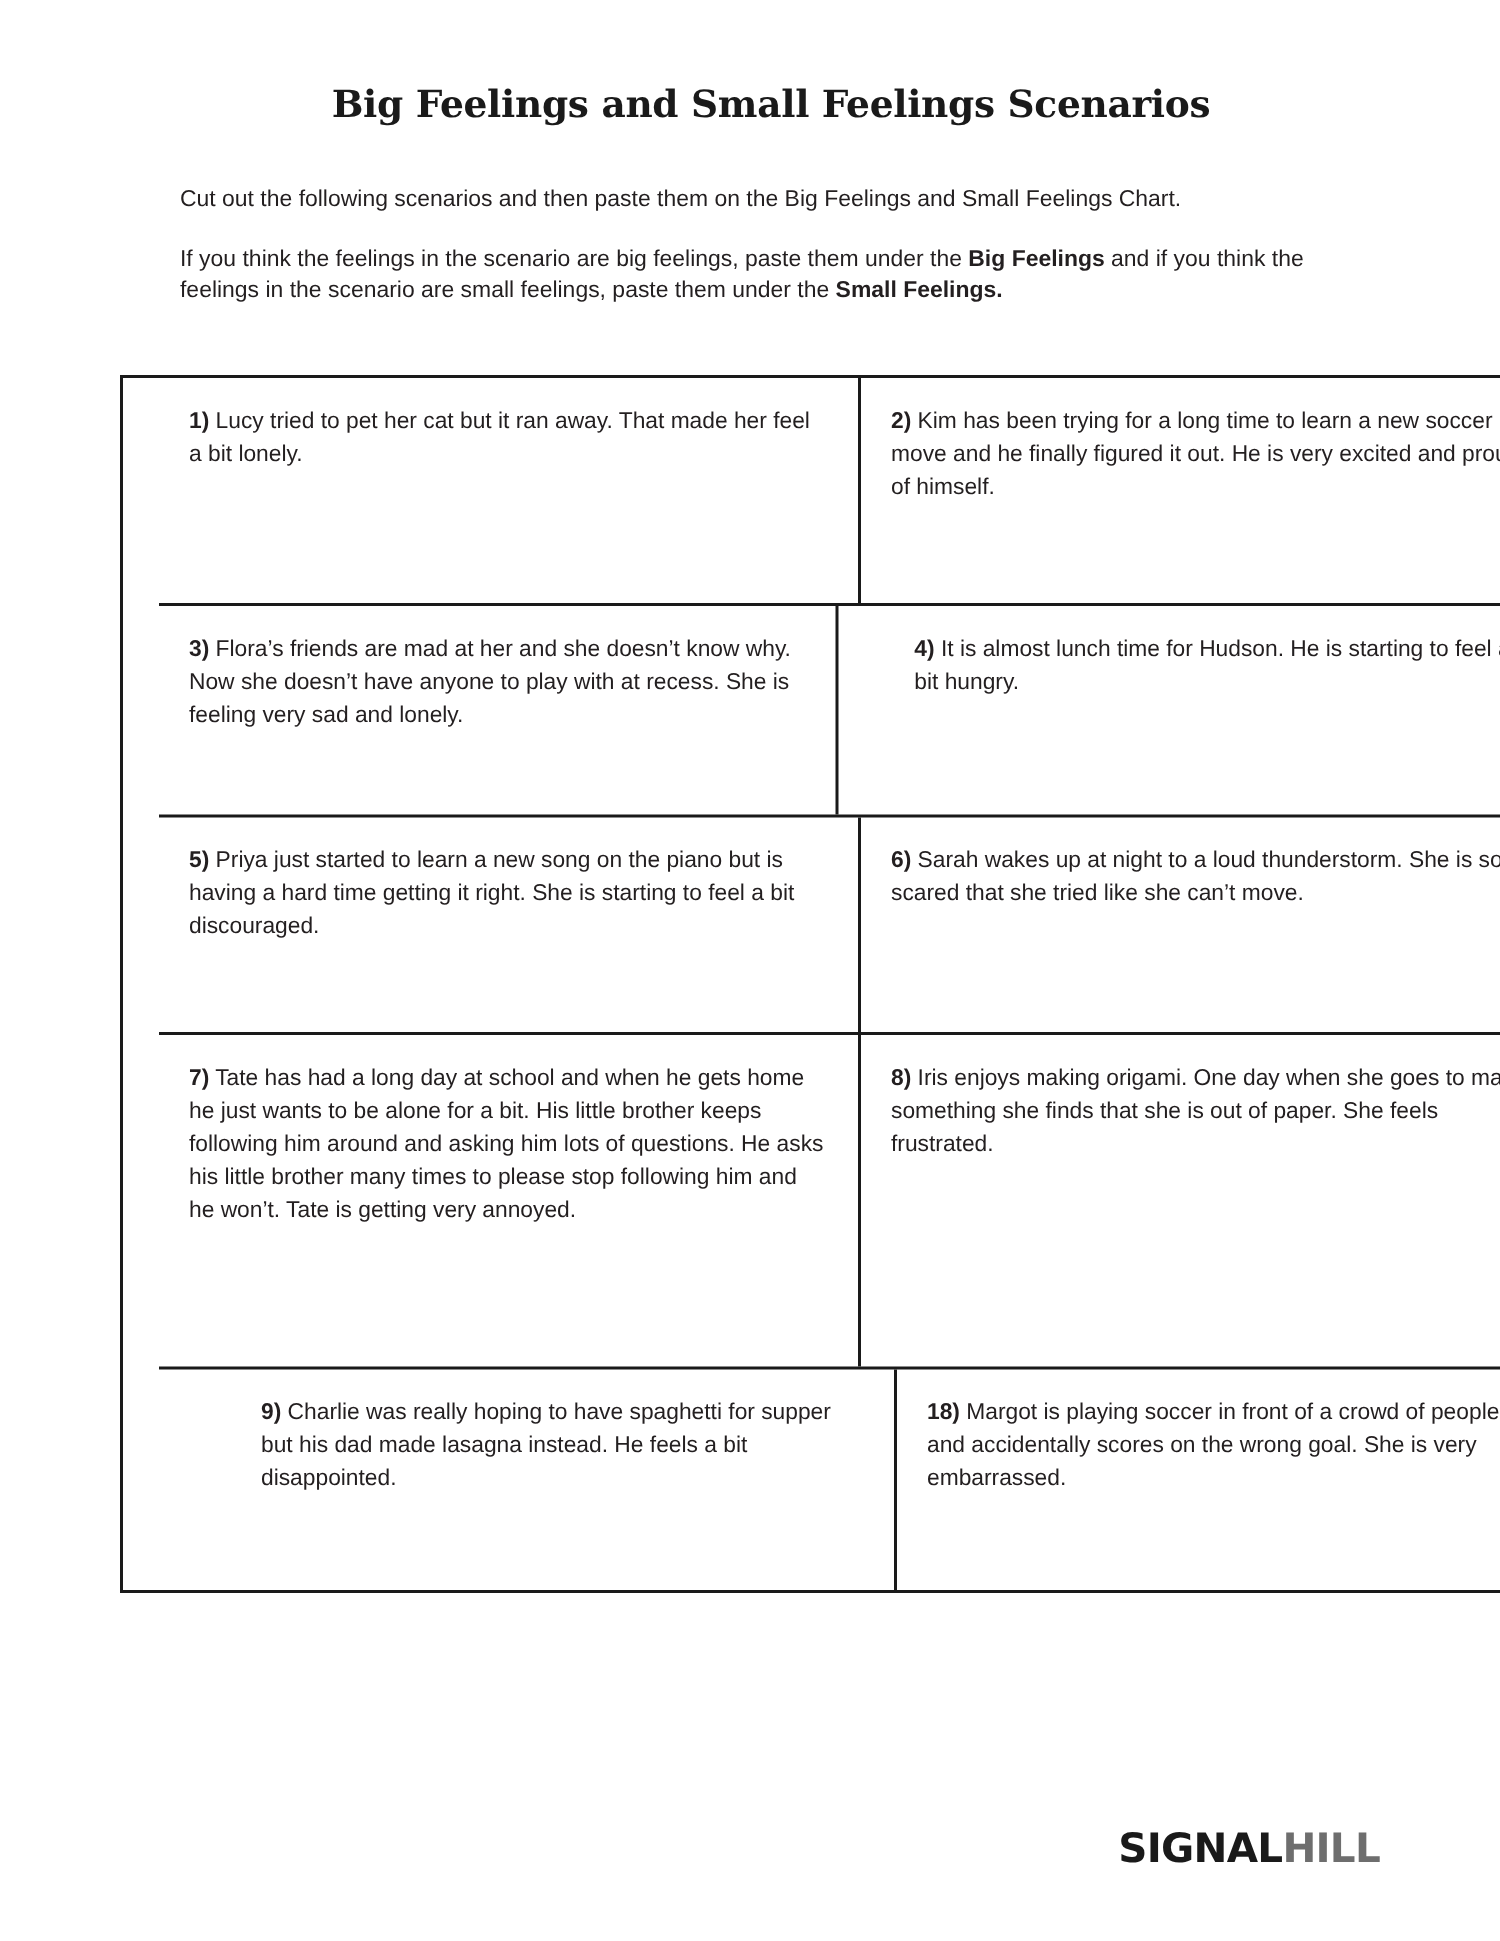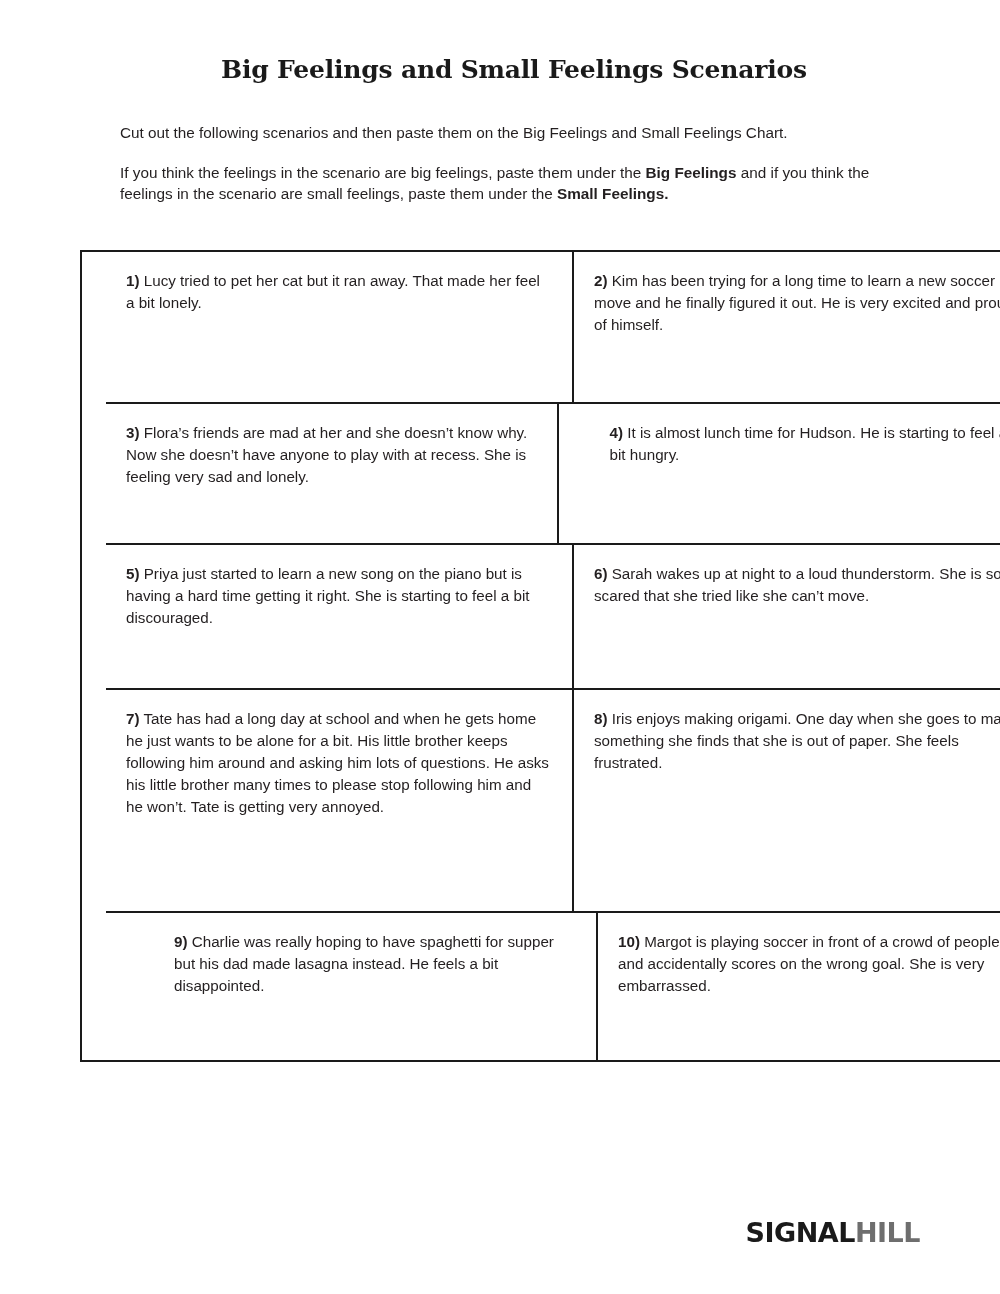--- a/index.html
+++ b/index.html
@@ -150,21 +150,21 @@
       <div class="cell">
         <span class="num">8)</span><span> Iris enjoys making origami. One day when she goes to make something she finds that she is out of paper. She feels frustrated.</span>
       </div>
     </div>
 
     <div class="row row-5">
       <div class="cell left">
         <span class="num">9)</span><span> Charlie was really hoping to have spaghetti for supper but his dad made lasagna instead. He feels a bit disappointed.</span>
       </div>
       <div class="cell">
-        <span class="num">10)</span><span> Margot is playing soccer in front of a crowd of people and accidentally scores on the wrong goal. She is very embarrassed.</span>
+        <span class="num">18)</span><span> Margot is playing soccer in front of a crowd of people and accidentally scores on the wrong goal. She is very embarrassed.</span>
       </div>
     </div>
 
   </div>
 
   <div class="brand">
     <span class="b1">SIGNAL</span>
       <span class="b2">HILL</span>
   </div>
 

